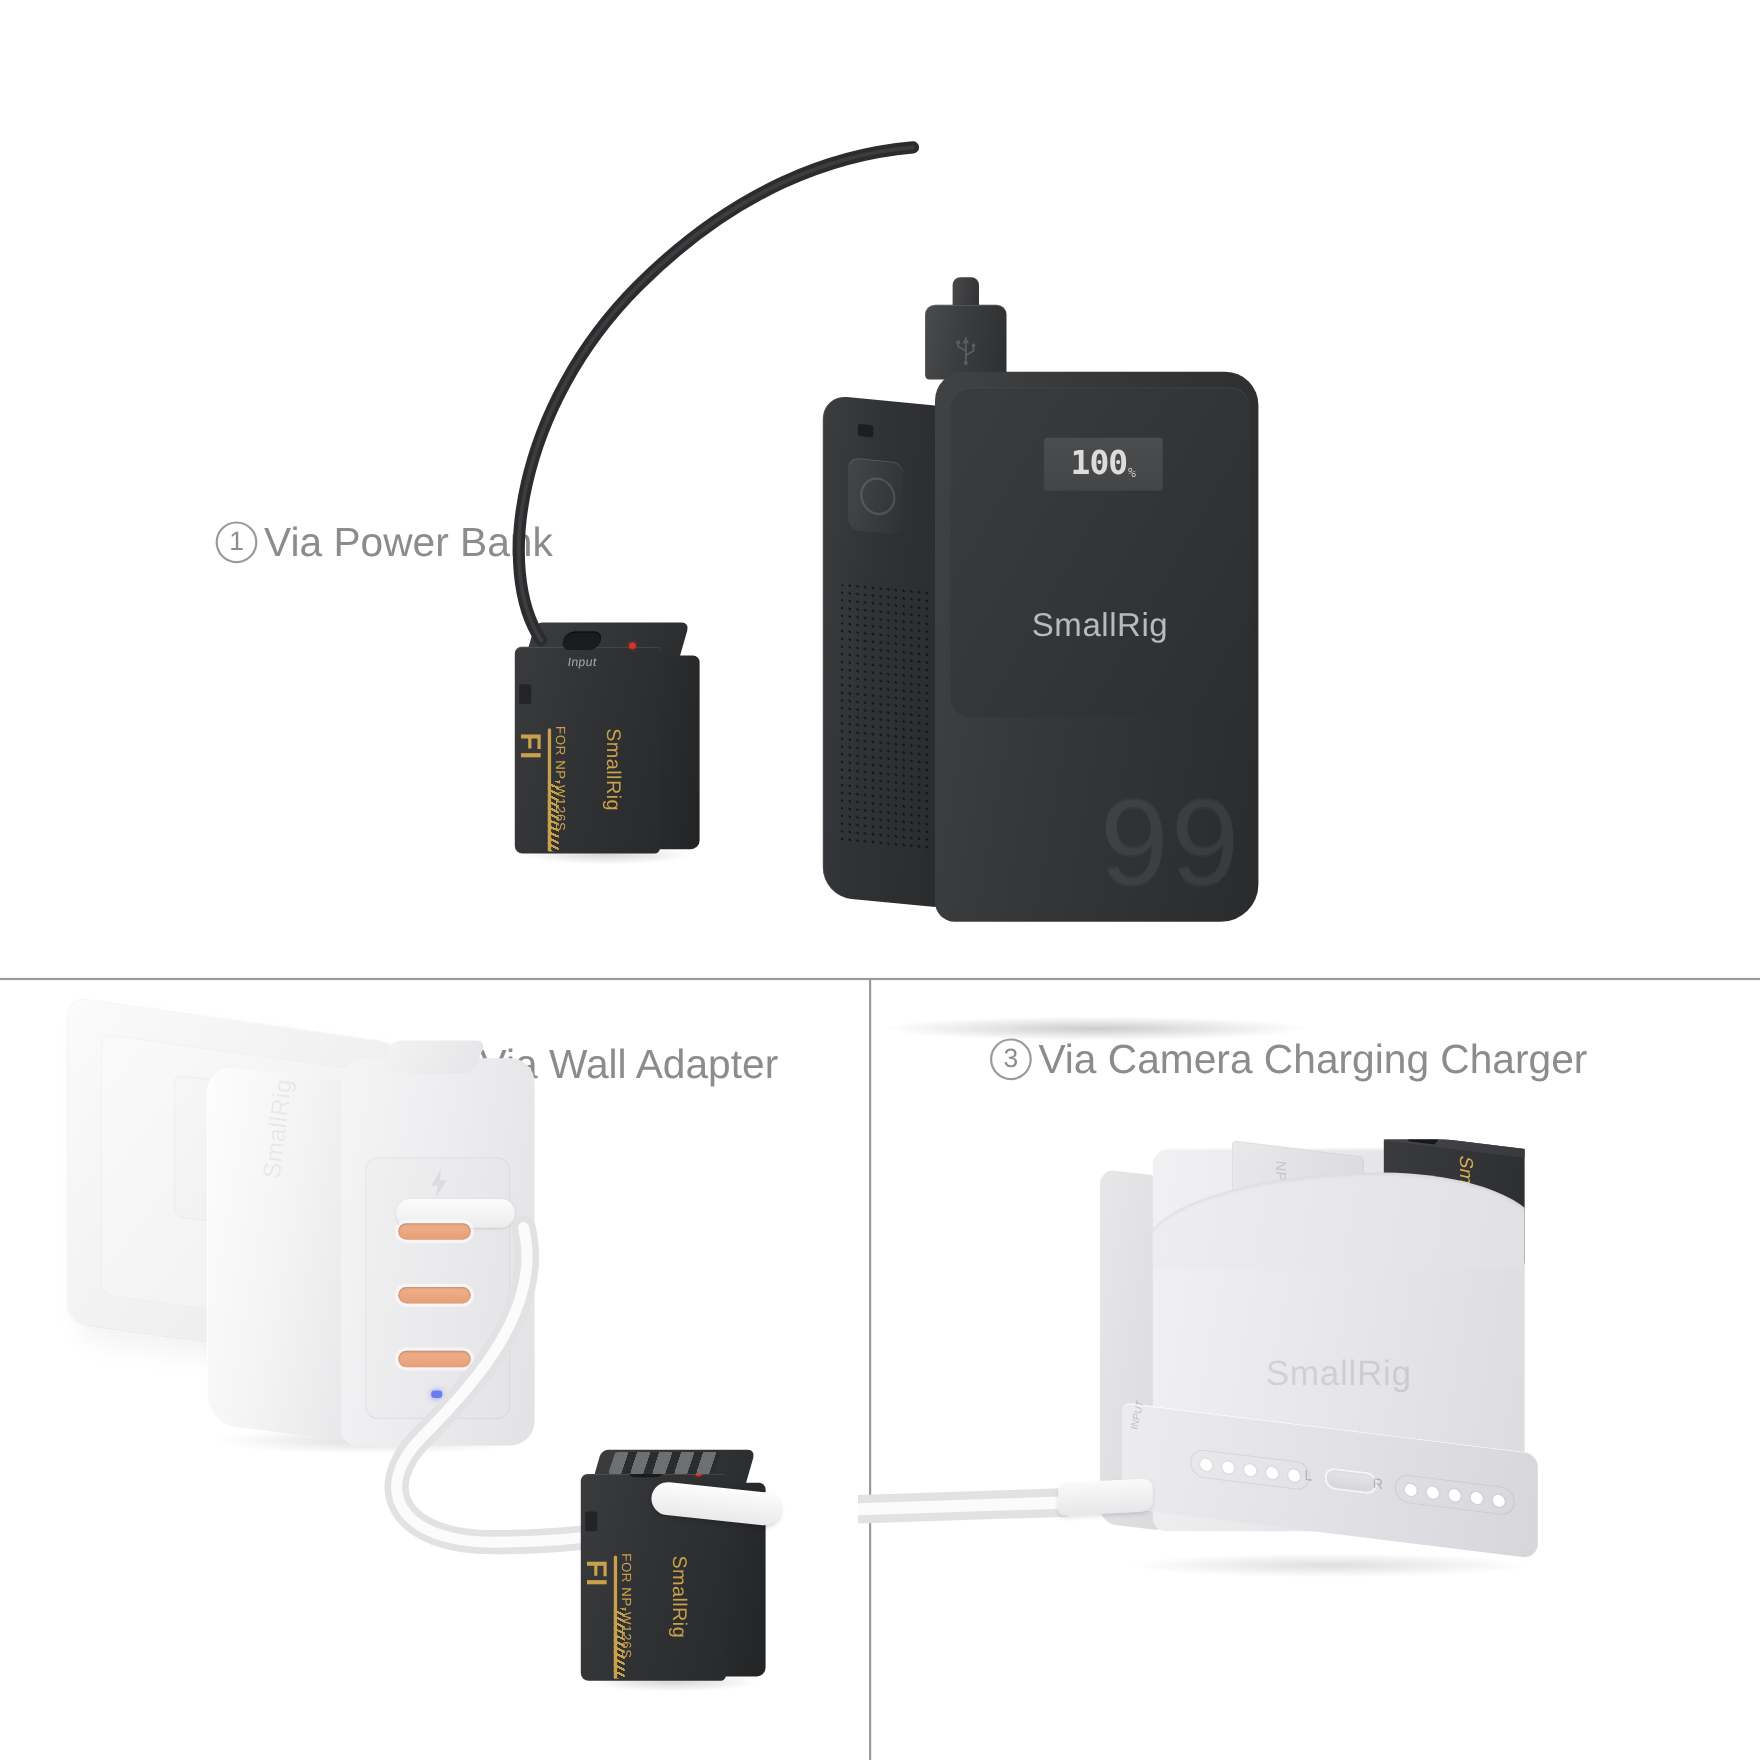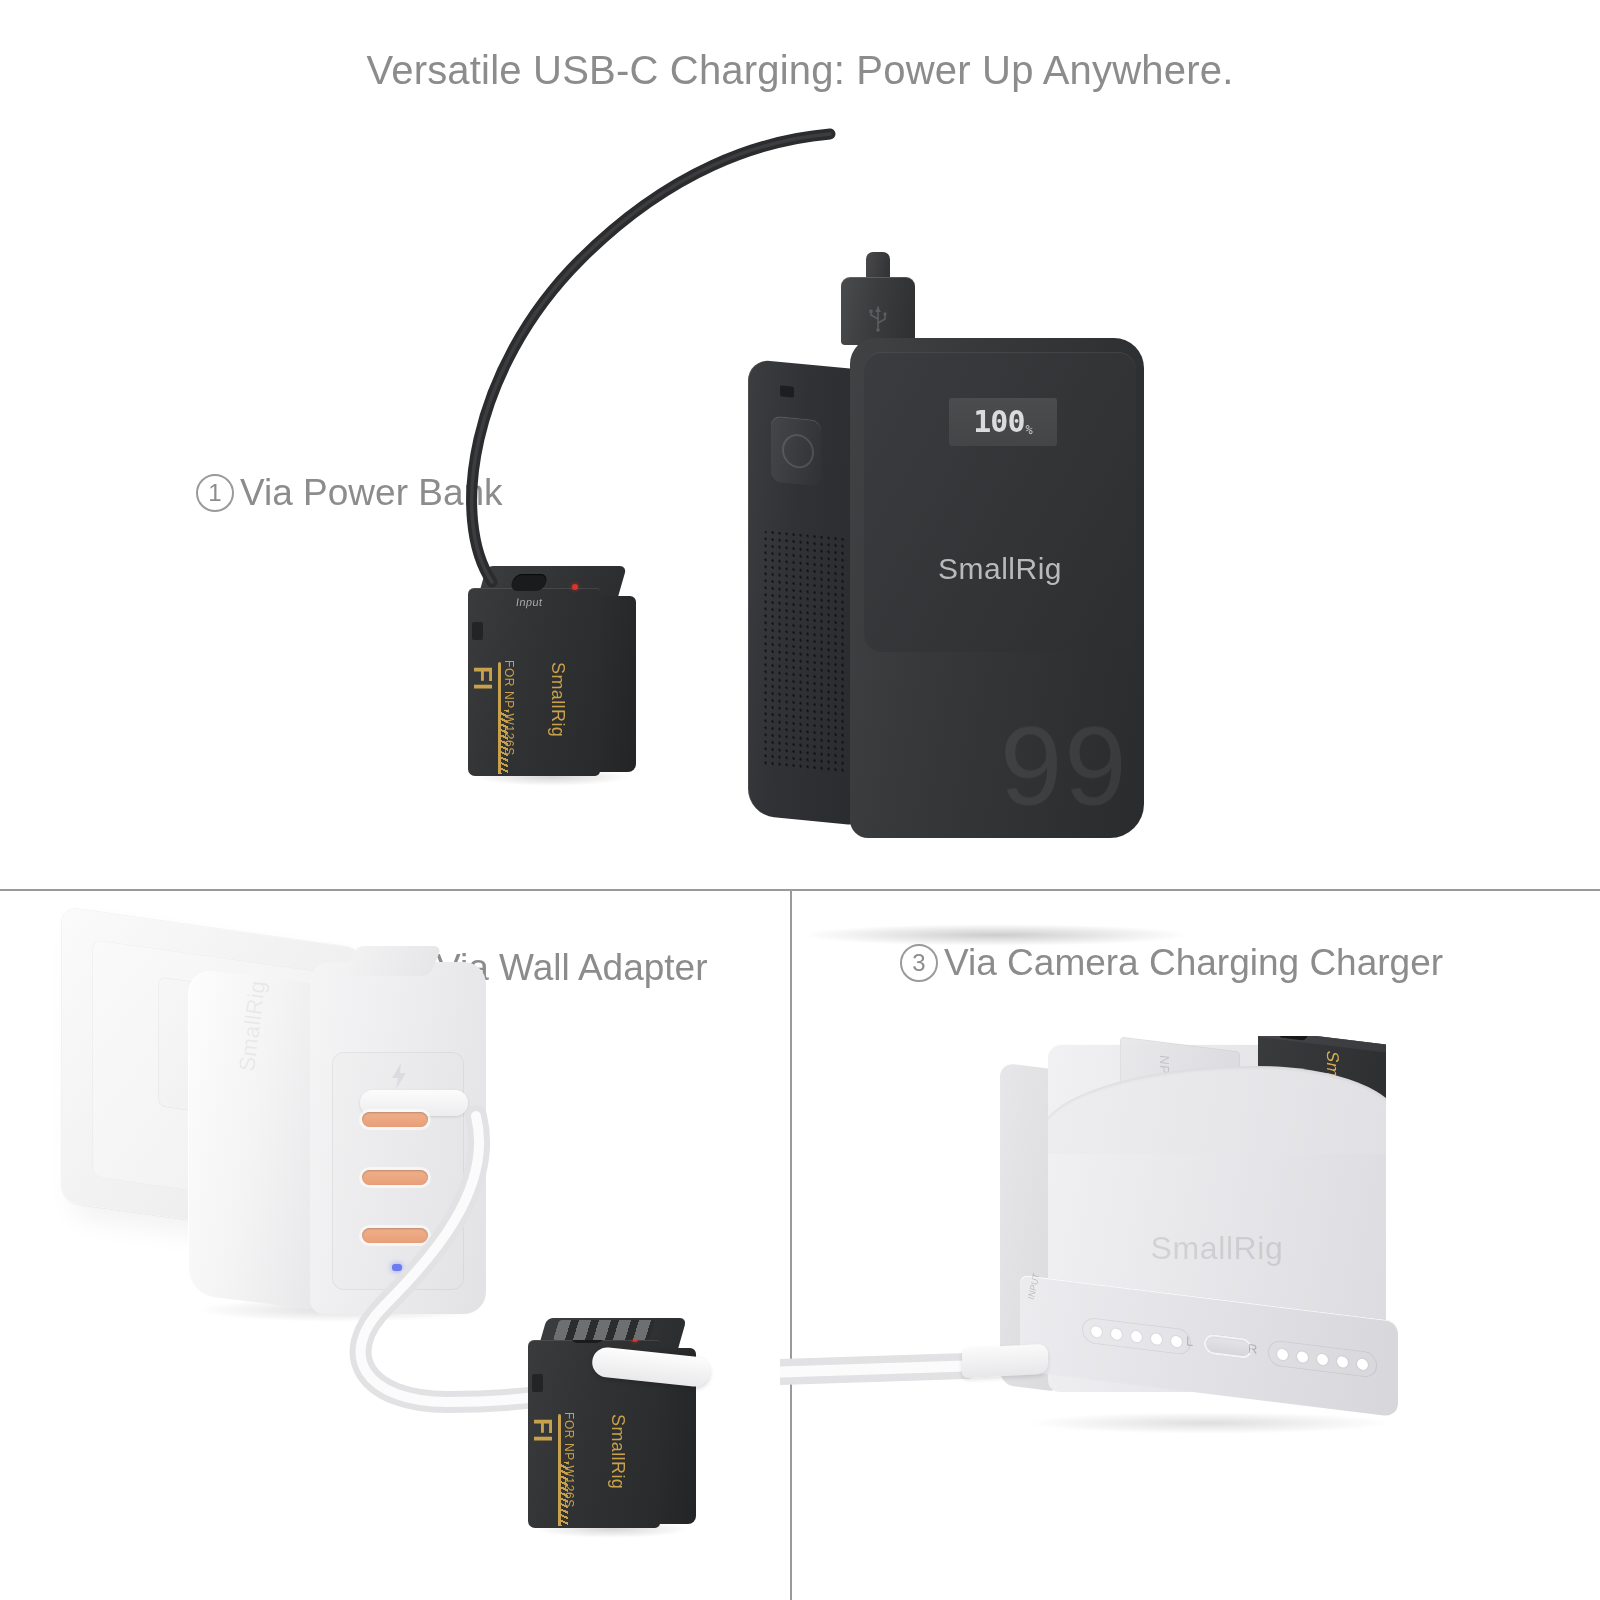--- a/index.html
+++ b/index.html
@@ -575,21 +575,20 @@
     background: linear-gradient(180deg,#fafafa,#e7e7ea);
     box-shadow: 0 2px 4px rgba(0,0,0,.12);
     transform: skewY(-3deg);
   }
 </style>
 </head>
 <body>
 
 <div class="stage">
 
-  <div class="headline">Versatile USB-C Charging: Power Up Anywhere.</div>
 
   <div class="divider-h"></div>
   <div class="divider-v"></div>
 
   <div class="caption" id="caption-1">
     <span class="numcircle">1</span>
     <span>Via Power Bank</span>
   </div>
 
   <div class="battery" id="battery-1">

